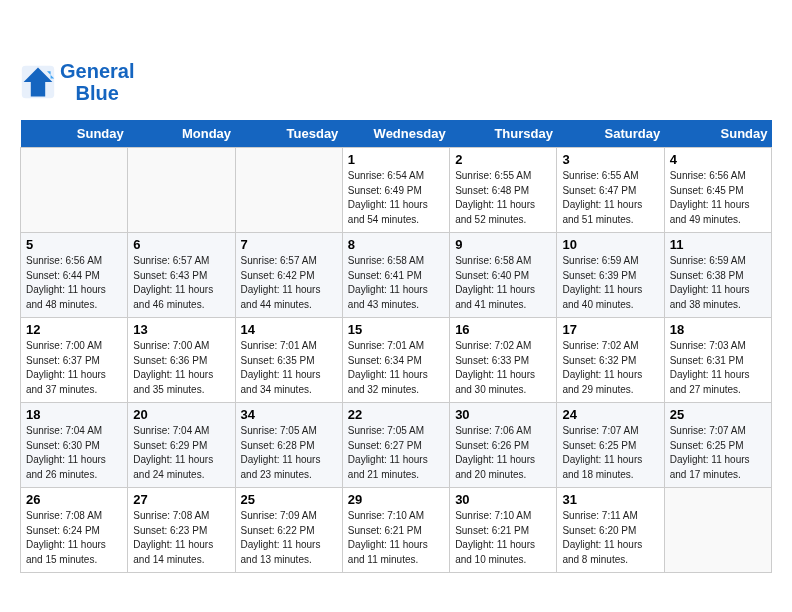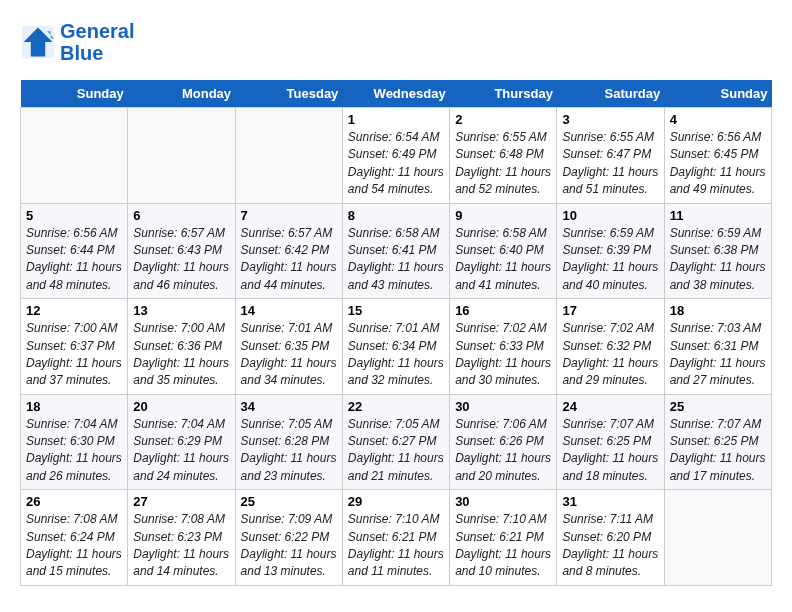--- a/index.html
+++ b/index.html
@@ -12,20 +12,21 @@
     }
     .header {
       display: flex;
       justify-content: space-between;
       align-items: flex-start;
       margin-bottom: 16px;
     }
     .logo {
       display: flex;
       align-items: center;
+      margin-top: 40px;
     }
     .logo-icon {
       width: 36px;
       height: 36px;
       margin-right: 4px;
     }
     .title-block {
       text-align: right;
     }
     .month-title {
@@ -65,42 +66,41 @@
     .calendar tr:nth-child(odd) td {
       background: #fff;
     }
     .day-num {
       font-weight: bold;
       font-size: 13px;
       margin-bottom: 2px;
       display: block;
     }
     .day-info {
-      font-size: 12px;
+      font-size: 10px;
       color: #222;
       line-height: 1.45;
-      font-style: italic;
     }
     .empty-cell {
       background: #f9f9f9 !important;
     }
   </style>
 </head>
 <body>
 
 <div class="header">
   <div class="logo">
     <svg class="logo-icon" viewBox="0 0 40 40">
       <rect x="2" y="2" width="36" height="36" rx="4" fill="#e8f0fb"></rect>
       <polygon points="20,4 36,20 28,20 28,36 12,36 12,20 4,20" fill="#1565C0"></polygon>
       <polygon points="30,8 38,16 34,16 34,8" fill="#42a5f5"></polygon>
     </svg>
     <div>
       <div style="font-size:20px;font-weight:bold;color:#1565C0;line-height:1.1;">General</div>
-      <div style="font-size:20px;font-weight:bold;color:#1565C0;line-height:1.1;">Blue</div>
+      <div style="font-size:20px;font-weight:bold;color:#1565C0;line-height:1.1;text-align:center;">Blue</div>
     </div>
   </div>
   <div class="title-block">
     <div class="month-title"></div>
     <div class="location"></div>
   </div>
 </div>
 
 <table class="calendar">
   <thead>

